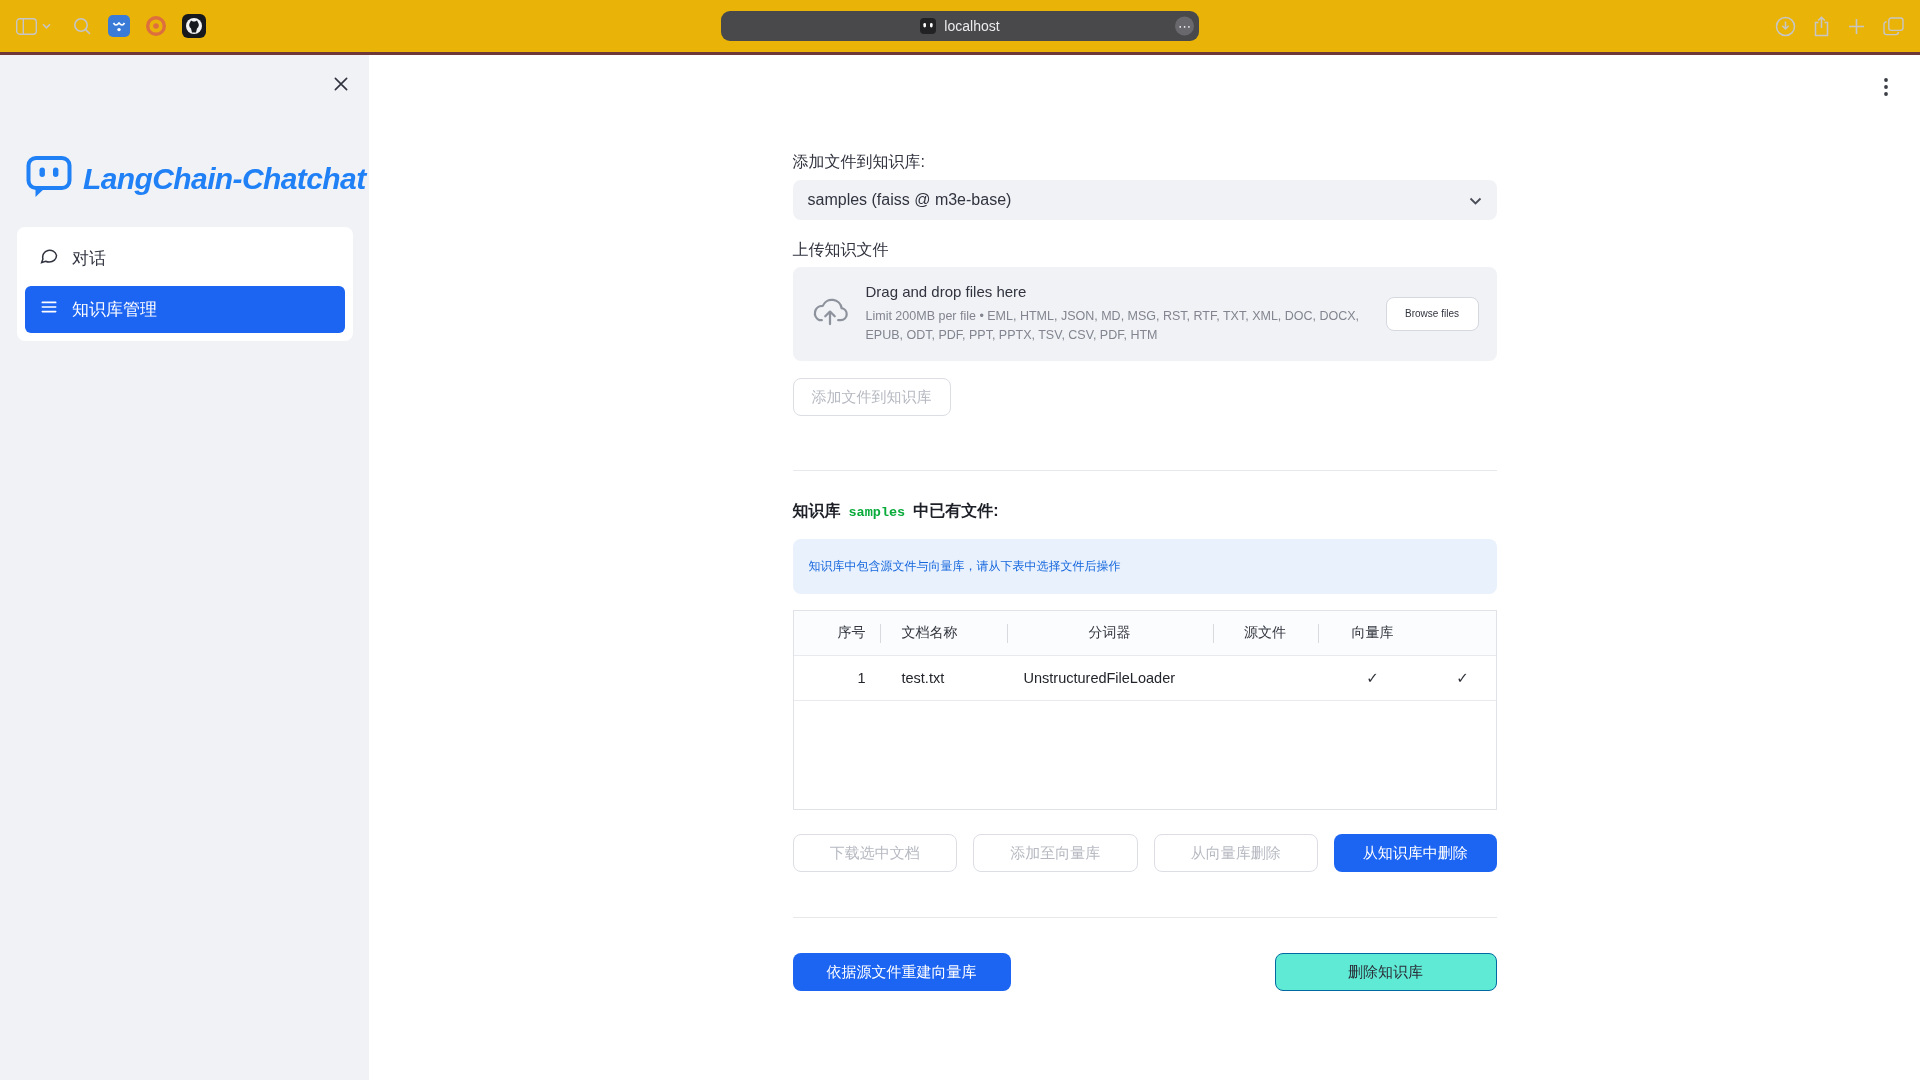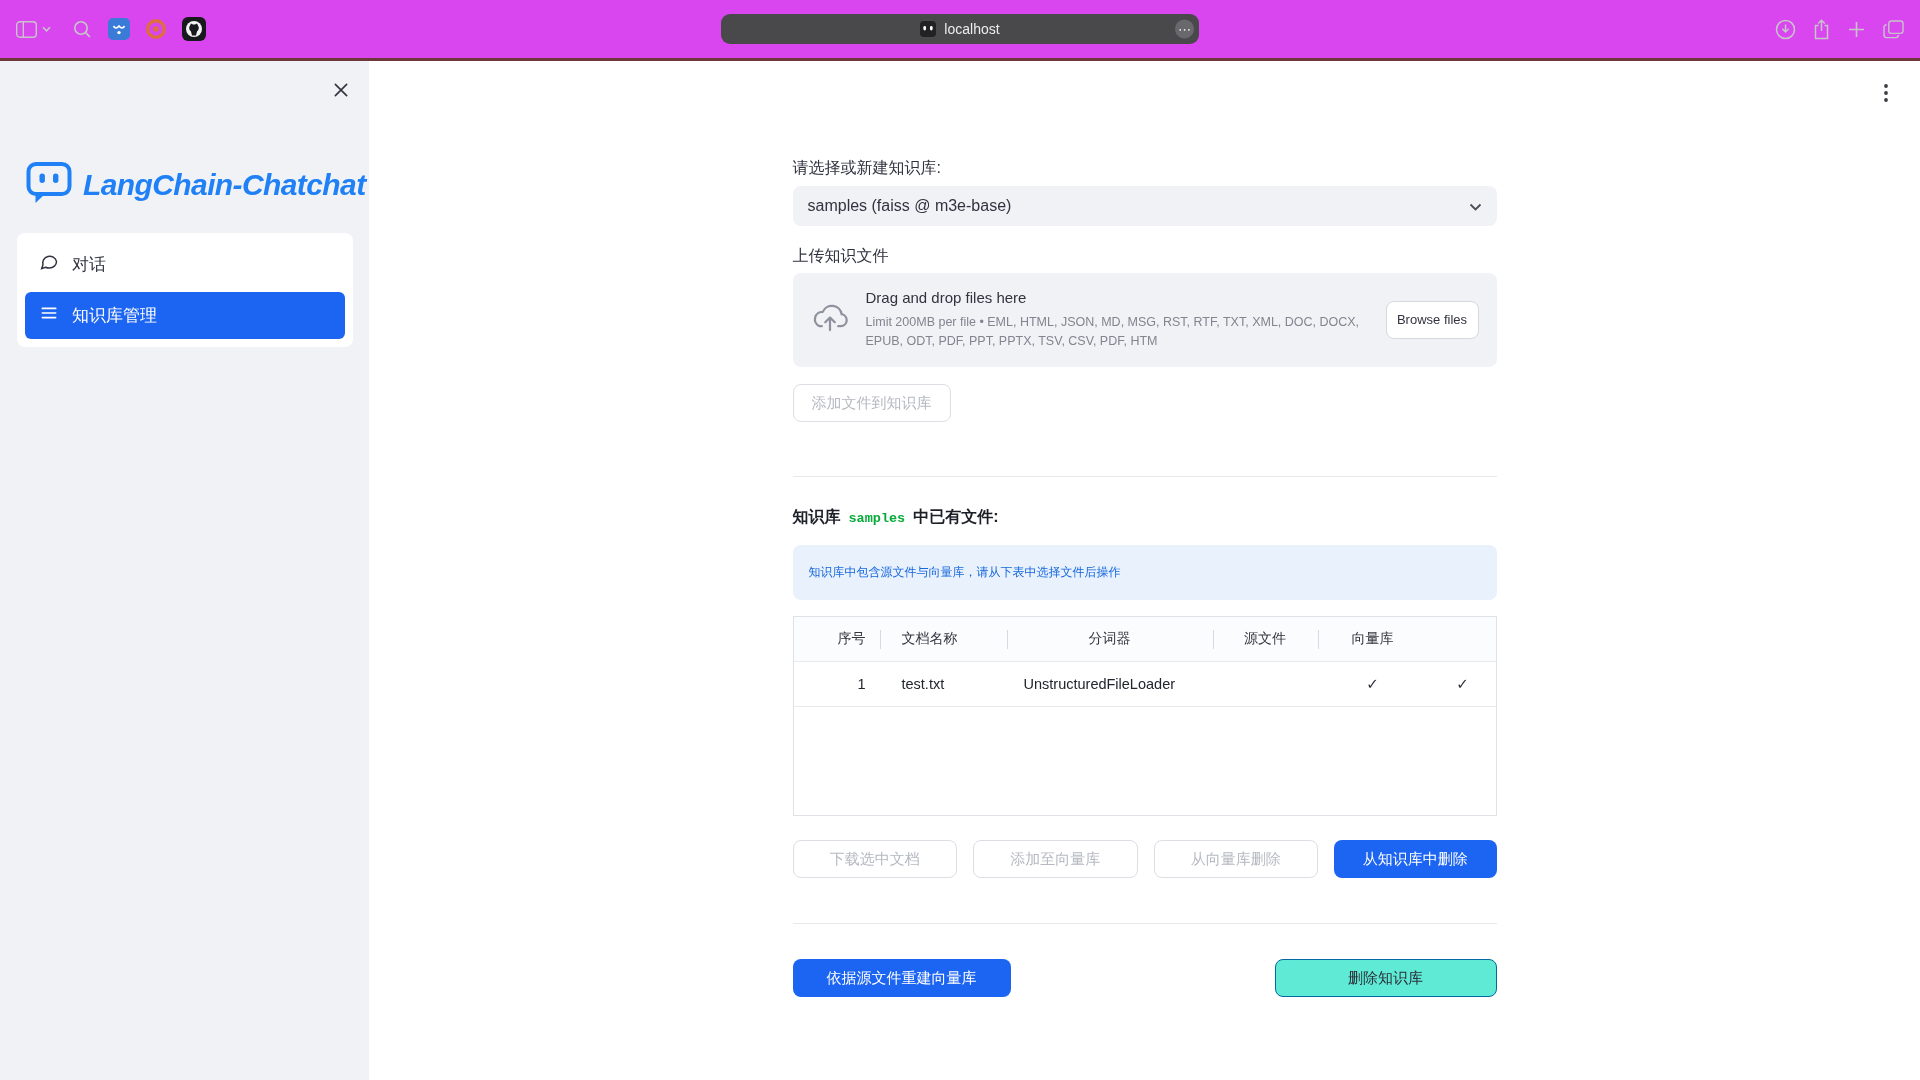--- a/index.html
+++ b/index.html
@@ -1,20 +1,20 @@
 <!DOCTYPE html>
 <html style="--accent: #1c64f2; --logo-blue: #2080f6; --code-green: #09ab3b; --info-bg: #e8f1fc; --info-text: #1667dd;"><head>
 <meta charset="utf-8">
 <style>
   * { margin:0; padding:0; box-sizing:border-box; }
   html,body { width:1920px; height:1080px; overflow:hidden; background:#fff;
     font-family:"Liberation Sans","DejaVu Sans",sans-serif; }
 
   
-  .chrome { height:58px; background:#d946ef; display:flex; align-items:center;
+  .chrome { height:52px; background:#eab308; display:flex; align-items:center;
     padding:0 16px; position:relative; color:#c6c6c9; }
   .chrome svg { display:block; }
   .tgl-group { display:flex; align-items:center; gap:5px; margin-right:22px; cursor:pointer; }
   .chrome-btn { display:flex; align-items:center; justify-content:center; cursor:pointer; }
   .ext-row { display:flex; align-items:center; gap:15px; margin-left:16px; }
   .urlbar { position:absolute; left:50%; top:50%; transform:translate(-50%,-50%);
     width:478px; height:30px; background:#49494c; border-radius:9px;
     display:flex; align-items:center; justify-content:center; gap:8px;
     color:#ececee; font-size:14px; cursor:text; }
   .url-more { position:absolute; right:5px; top:50%; transform:translateY(-50%);
@@ -52,21 +52,21 @@
     cursor:pointer; }
   .selectbox .chev { margin-left:auto; }
   .lbl2 { margin-top:20px; }
 
   .dropzone { margin-top:6px; min-height:94px; background:#f0f2f6; border-radius:8px;
     display:flex; align-items:center; padding:14px 18px; gap:17px; }
   .dz-text { display:flex; flex-direction:column; }
   .dz-title { font-size:15px; color:#31333f; }
   .dz-sub { margin-top:7px; font-size:12.5px; color:#82858f; max-width:518px; line-height:1.5; }
   .browse { margin-left:auto; flex-shrink:0; width:93px; padding:9px 8px; background:#fff;
-    border:1px solid #d5d8df; border-radius:8px; font-size:13px; color:#31333f;
+    border:1px solid #d5d8df; border-radius:8px; font-size:10px; color:#31333f;
     text-align:center; line-height:1.45; cursor:pointer; font-family:inherit; }
 
   .btn { border-radius:8px; height:38px; font-size:15px; display:inline-flex;
     align-items:center; justify-content:center; cursor:pointer; font-family:inherit;
     white-space:nowrap; }
   .btn.disabled { background:#fff; border:1px solid #dcdee4; color:#b6b9c1; }
   .btn.primary { background:var(--accent,#1c64f2); border:none; color:#fff; }
   .btn.secondary { background:#5eead4; border:1px solid #0369a1; color:#2b2e38; }
   .add-files { margin-top:17px; padding:0 18px; }
 
@@ -235,21 +235,21 @@
   <div class="main">
     <div class="menu-dots">
       <svg width="4" height="18" viewBox="0 0 4 18" fill="#3a3d44">
           <circle cx="2" cy="2" r="1.9"></circle>
           <circle cx="2" cy="9" r="1.9"></circle>
           <circle cx="2" cy="16" r="1.9"></circle>
         </svg>
     </div>
 
     <div class="content">
-      <div class="lbl">请选择或新建知识库:</div>
+      <div class="lbl">添加文件到知识库:</div>
       <div class="selectbox">
         <span>samples (faiss @ m3e-base)</span>
         <span class="chev">
           <svg width="13" height="8" viewBox="0 0 13 8" fill="none" stroke="#4a4d57" stroke-width="1.8">
               <path d="M1.5 1.5 L6.5 6.5 L11.5 1.5"></path>
             </svg>
         </span>
       </div>
 
       <div class="lbl lbl2">上传知识文件</div>

